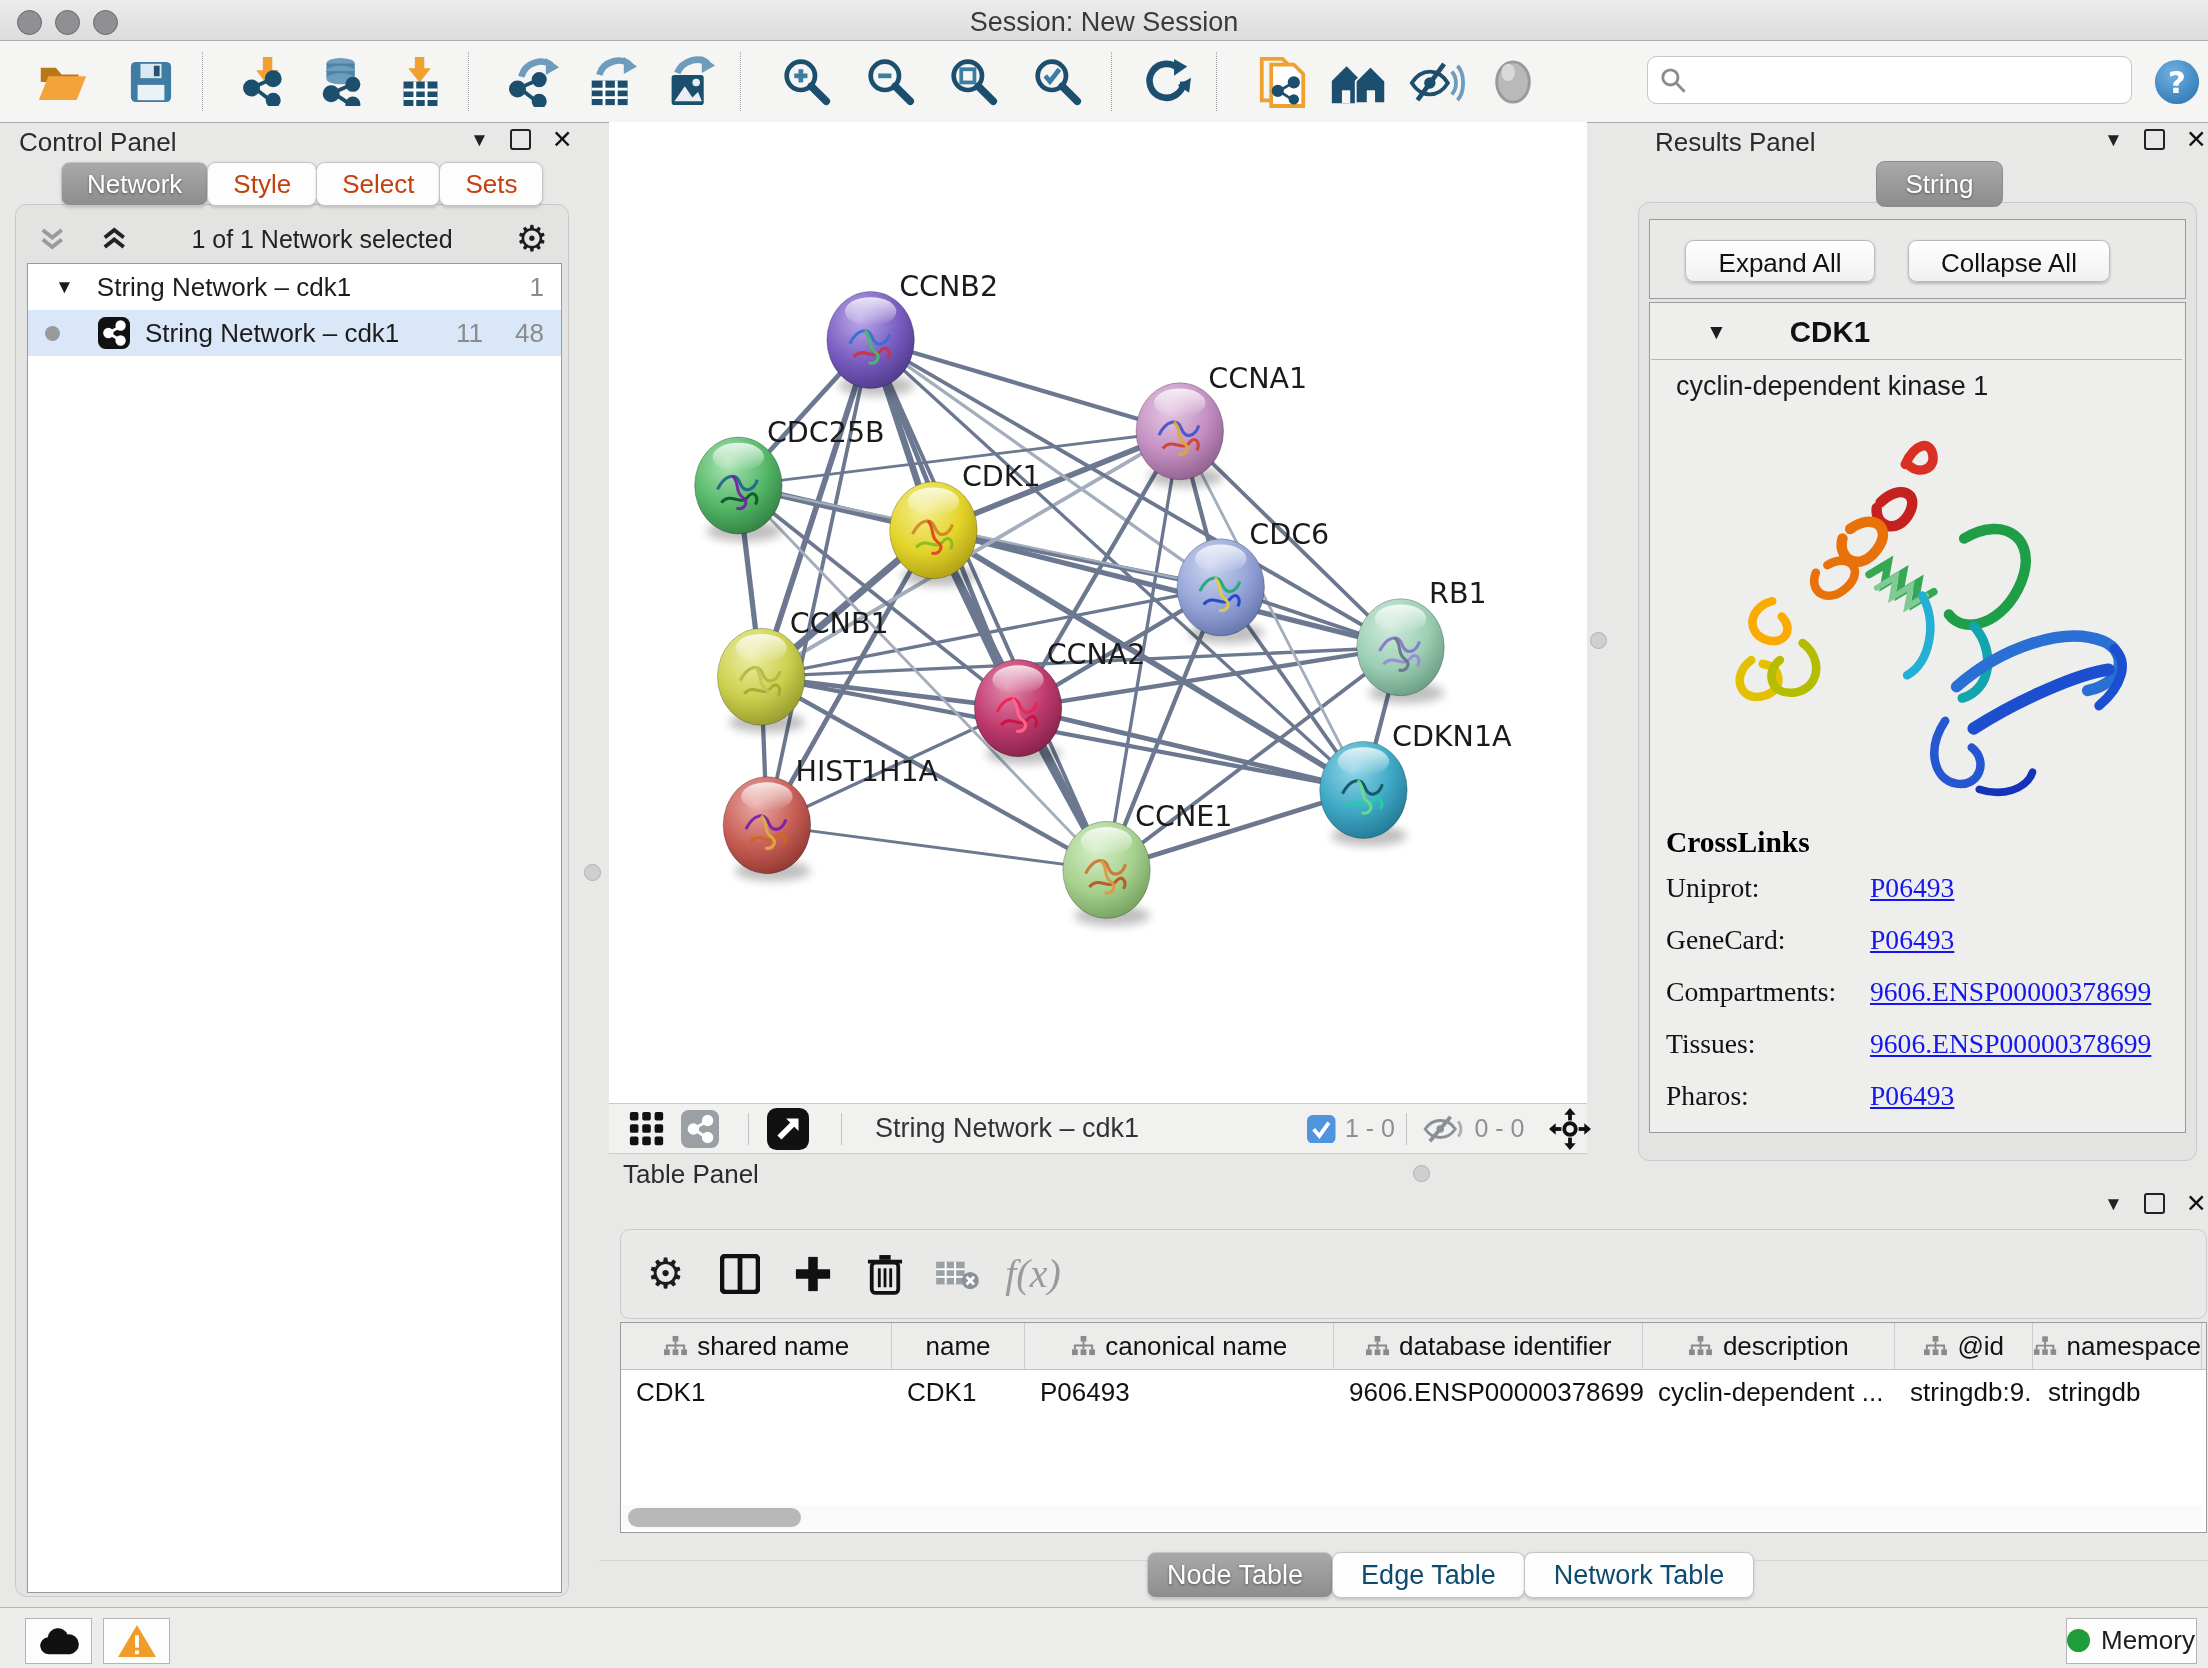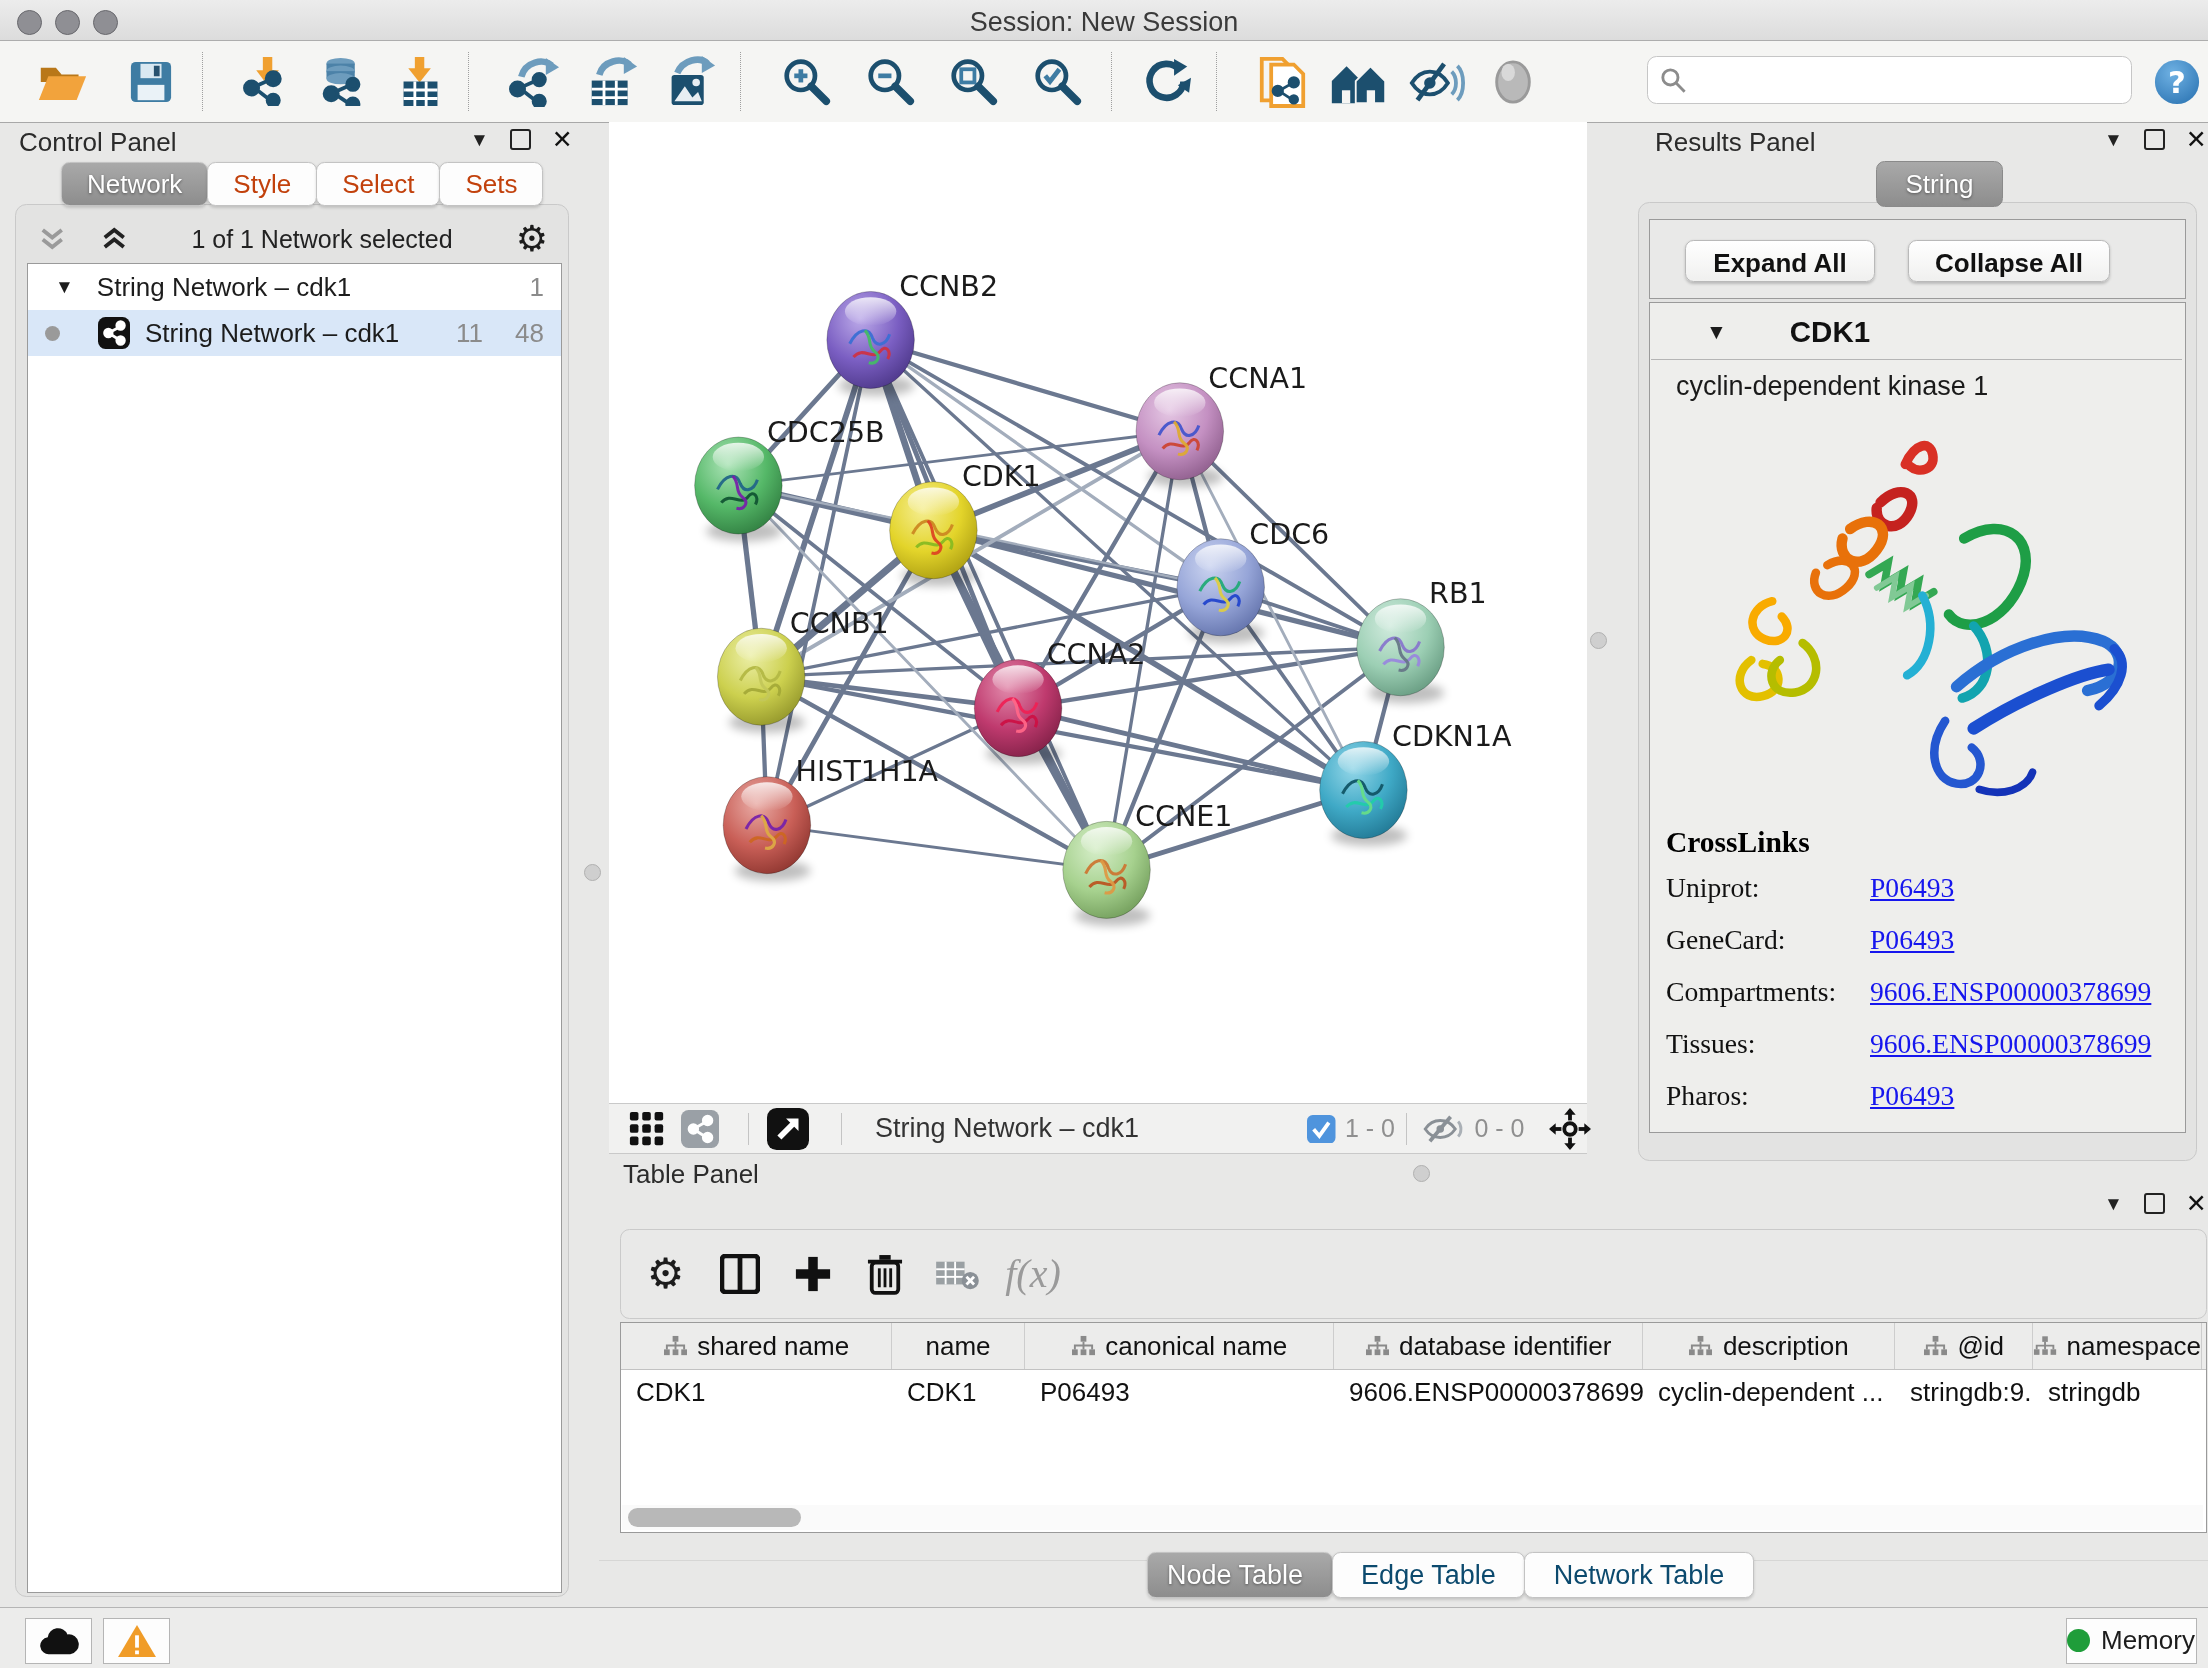--- a/index.html
+++ b/index.html
@@ -38,21 +38,21 @@
   #canvas{position:absolute;left:609px;top:122px;width:978px;height:982px;background:#fff;}
   #net-toolbar{position:absolute;left:609px;top:1103px;width:978px;height:49px;background:#f1f1f0;border-top:1px solid #c9c9c9;border-bottom:1px solid #c9c9c9;}
   .nt-item{position:absolute;top:4.8px;height:40px;display:flex;align-items:center;}
   .nt-sep{position:absolute;top:8.6px;height:32px;border-left:1px solid #c4c4c4;}
   .nt-num{font-size:25px;color:#8f8f8f;margin-left:9.5px;}
   #net-title{font-size:27px;color:#333;}
   
   #rp-tab{position:absolute;left:1876px;top:161px;height:44px;line-height:44px;padding:0 28.5px;background:linear-gradient(#a9a9a9,#8d8d8d);color:#fff;font-size:26px;border-radius:8.6px;border:1px solid #8a8a8a;text-shadow:0 1px 2.9px rgba(0,0,0,.45);z-index:3;}
   #rp-body{position:absolute;left:1638px;top:202px;width:557px;height:957px;background:#e3e3e2;border:1px solid #c9c9c9;border-radius:11.4px;}
   #rp-box1{position:absolute;left:1649px;top:219px;width:535px;height:78px;border:1.9px solid #9a9a9a;background:#e9e9e8;}
-  .rp-btn{position:absolute;top:240px;height:42px;line-height:42px;text-align:center;background:linear-gradient(#ffffff,#f0f0ef);border:1px solid #b9b9b9;border-radius:8.6px;font-size:26px;color:#111;box-shadow:0 1.9px 2.9px rgba(0,0,0,.2);font-weight:bold;}
+  .rp-btn{position:absolute;top:240px;height:42px;line-height:42px;text-align:center;background:linear-gradient(#ffffff,#f0f0ef);border:1px solid #b9b9b9;border-radius:8.6px;font-size:26px;color:#111;box-shadow:0 1.9px 2.9px rgba(0,0,0,.2);}
   #rp-box2{position:absolute;left:1649px;top:302px;width:535px;height:829px;border:1.9px solid #9a9a9a;background:#eeeeec;}
   #rp-entryhdr{position:absolute;left:1651px;top:304px;width:531px;height:55px;border-bottom:1.9px solid #b5b5b5;display:flex;align-items:center;}
   #rp-entryname{font-size:29.5px;font-weight:bold;color:#111;}
   #rp-desc{position:absolute;left:1676px;top:371px;width:495px;font-size:27px;color:#1a1a1a;}
   #rp-protein{position:absolute;left:1660px;top:415px;}
   #rp-cross{position:absolute;left:1666px;top:826px;width:514px;font-family:"Liberation Serif","DejaVu Serif",serif;}
   #rp-cross h3{margin:0 0 13.3px 0;font-size:29.5px;color:#000;}
   .cl-row{display:flex;font-size:27.6px;margin-bottom:20px;}
   .cl-label{width:204px;color:#111;}
   .cl-link{color:#1616ee;text-decoration:underline;}

